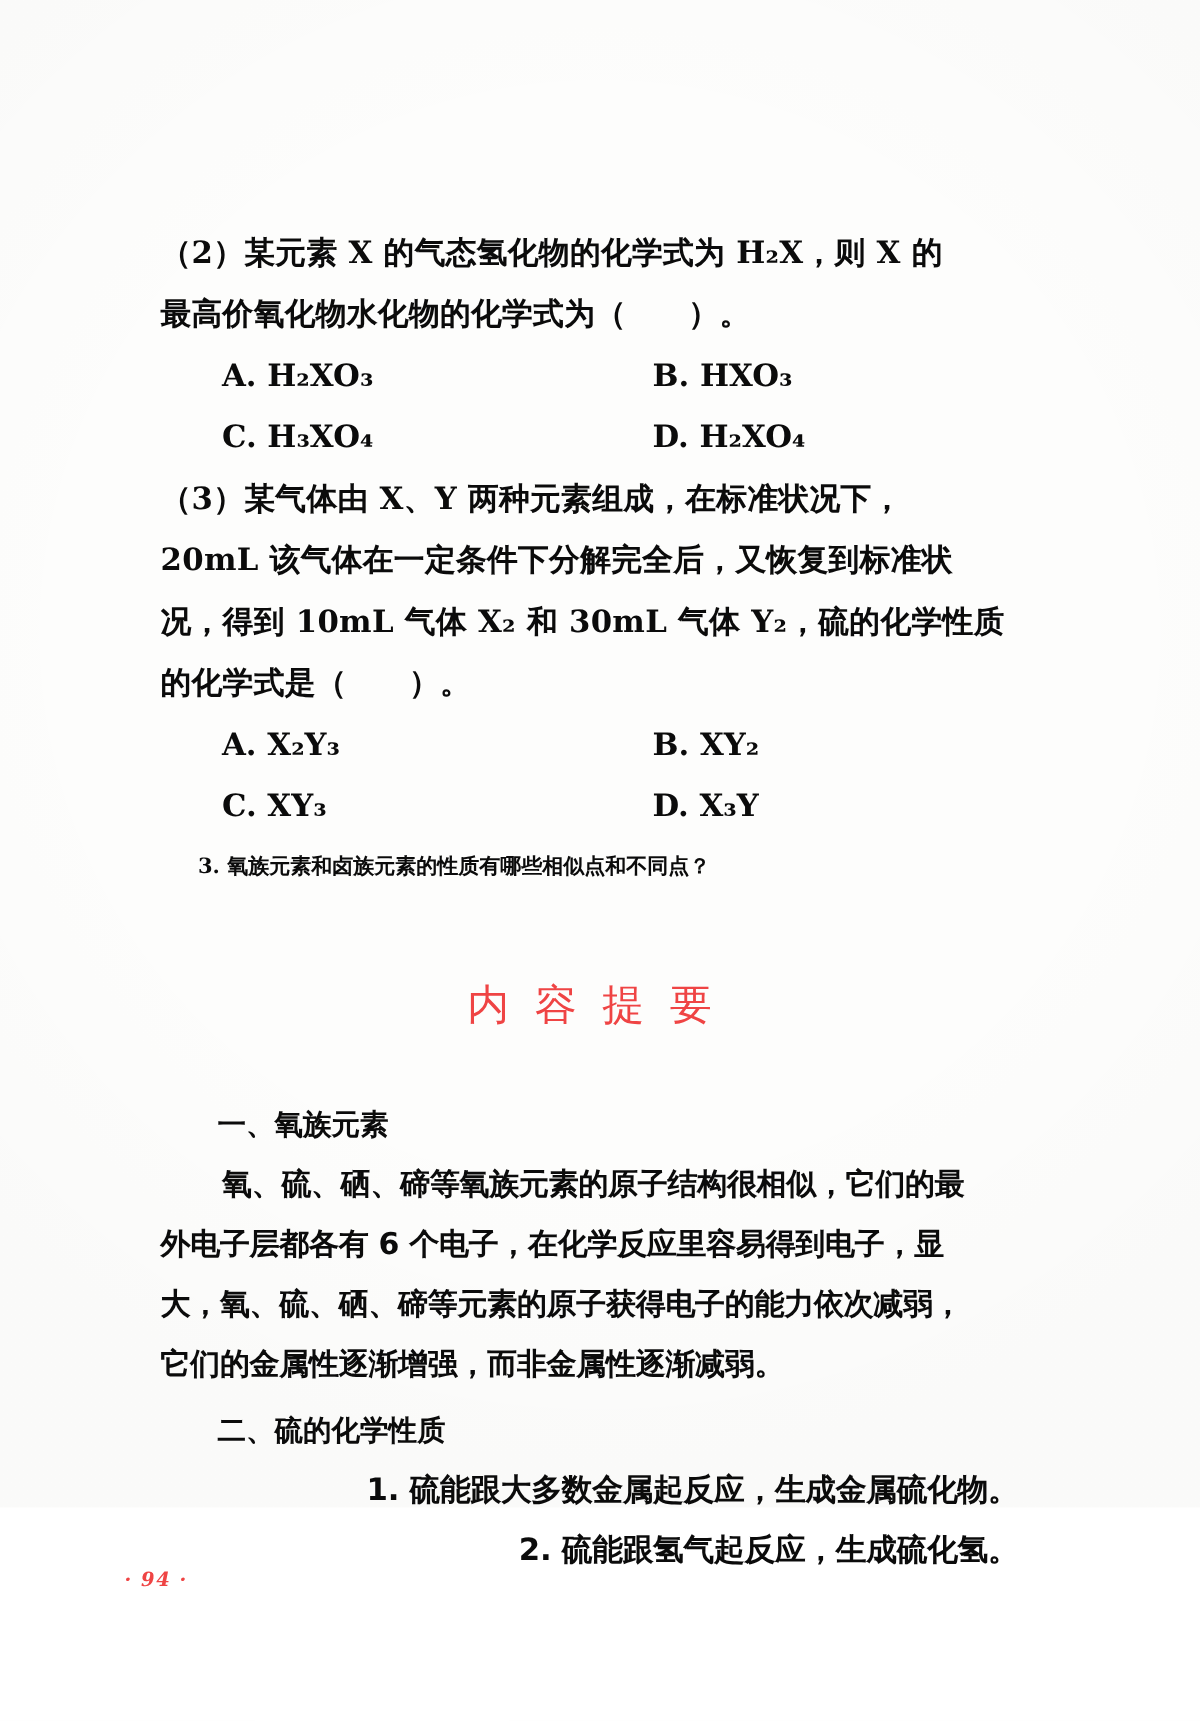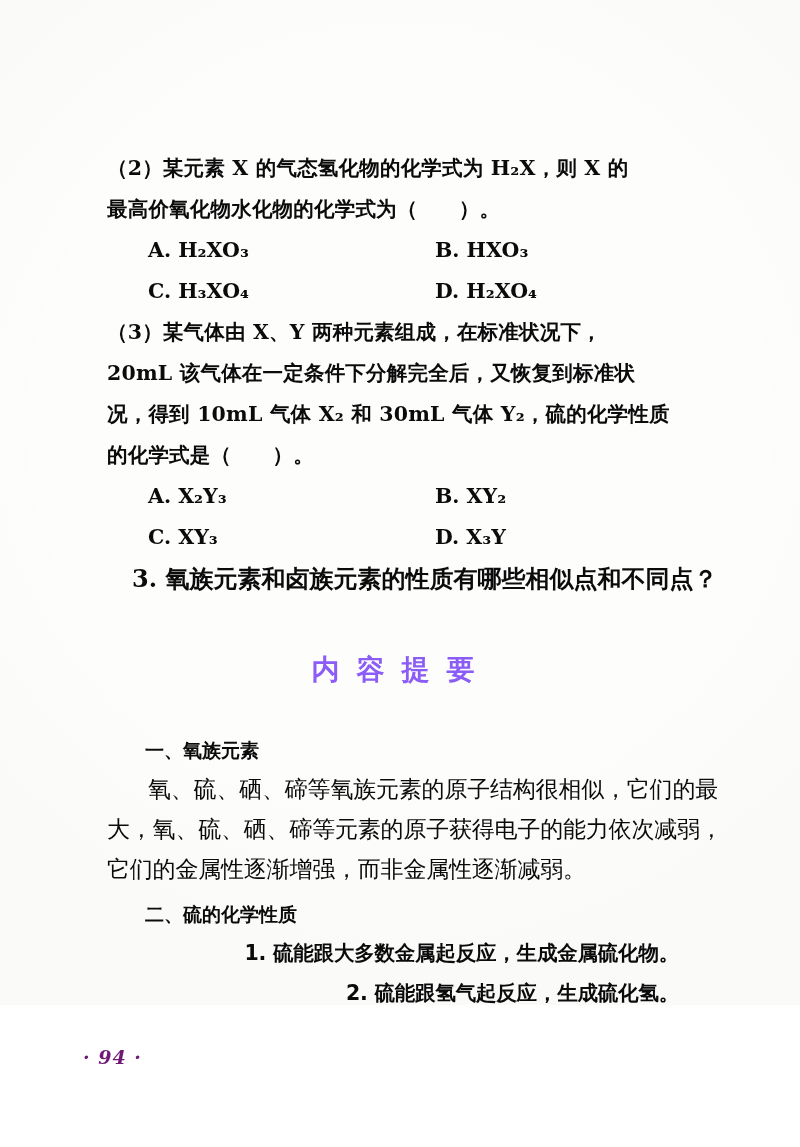--- a/index.html
+++ b/index.html
@@ -56,55 +56,55 @@
     line-height: 41px;
     font-family: "DejaVu Serif", "Liberation Serif", serif;
     font-size: 20.5px;
     font-weight: 700;
   }
   .opt-a { position: absolute; left: 41px; top: 0; white-space: nowrap; }
   .opt-b { position: absolute; left: 328px; top: 0; white-space: nowrap; }
 
   .q3 {
     font-family: "DejaVu Serif", "Liberation Serif", serif;
-    font-size: 24px;
+    font-size: 14px;
     line-height: 41px;
     font-weight: 600;
     text-indent: 25px;
     white-space: nowrap;
   }
 
   
   .section-title {
     margin-top: 52px;
     text-align: center;
     font-family: "DejaVu Serif", "Liberation Serif", serif;
     font-size: 28px;
     letter-spacing: 17px;
     text-indent: 17px;
-    font-weight: 700;
-    color: #8b5cf6;
+    font-weight: 400;
+    color: #ef4444;
   }
 
   
   .sub-head {
     margin-top: 44px;
     font-family: Liberation Serif, serif;
     font-size: 19px;
     font-weight: 700;
     line-height: 36px;
     text-indent: 38px;
     letter-spacing: 0px;
   }
   .sub-head.second { margin-top: 8px; }
 
   .body-par {
     font-family: "DejaVu Sans", "Liberation Sans", sans-serif;
-    font-size: 23px;
-    font-weight: 400;
+    font-size: 20px;
+    font-weight: 700;
     line-height: 40px;
     letter-spacing: -0.2px;
     white-space: nowrap;
   }
   .body-par.first { text-indent: 41px; }
 
   .num-item {
     font-family: "DejaVu Sans", "Liberation Sans", sans-serif;
     font-size: 20.5px;
     font-weight: 700;
@@ -114,25 +114,25 @@
     white-space: nowrap;
     text-align: right;
   }
 
   
   .folio {
     position: absolute;
     left: 83px;
     top: 1046px;
     font-family: "DejaVu Serif", "Liberation Serif", serif;
-    font-size: 19px;
+    font-size: 13px;
     font-weight: 700;
     font-style: italic;
     letter-spacing: 1px;
-    color: #701a75;
+    color: #ef4444;
   }
 
   .spk { display: inline-block; }
 </style>
 </head>
 <body>
 
 <div class="page">
   <div class="content">
 
@@ -183,20 +183,21 @@
         </span>
       </div>
     </div>
 
     <div class="q3">3. 氧族元素和卤族元素的性质有哪些相似点和不同点？</div>
 
     <div class="section-title">内容提要</div>
 
     <div class="sub-head">一、氧族元素</div>
     <div class="body-par first">氧、硫、硒、碲等氧族元素的原子结构很相似，它们的最</div>
+    <div class="body-par">外电子层都各有 6 个电子，在化学反应里容易得到电子，显</div>
     <div class="body-par">大，氧、硫、硒、碲等元素的原子获得电子的能力依次减弱，</div>
     <div class="body-par">它们的金属性逐渐增强，而非金属性逐渐减弱。</div>
 
     <div class="sub-head second">二、硫的化学性质</div>
     <div class="num-item">1. 硫能跟大多数金属起反应，生成金属硫化物。</div>
     <div class="num-item">2. 硫能跟氢气起反应，生成硫化氢。</div>
 
   </div>
 
   <div class="folio">· 94 ·</div>

